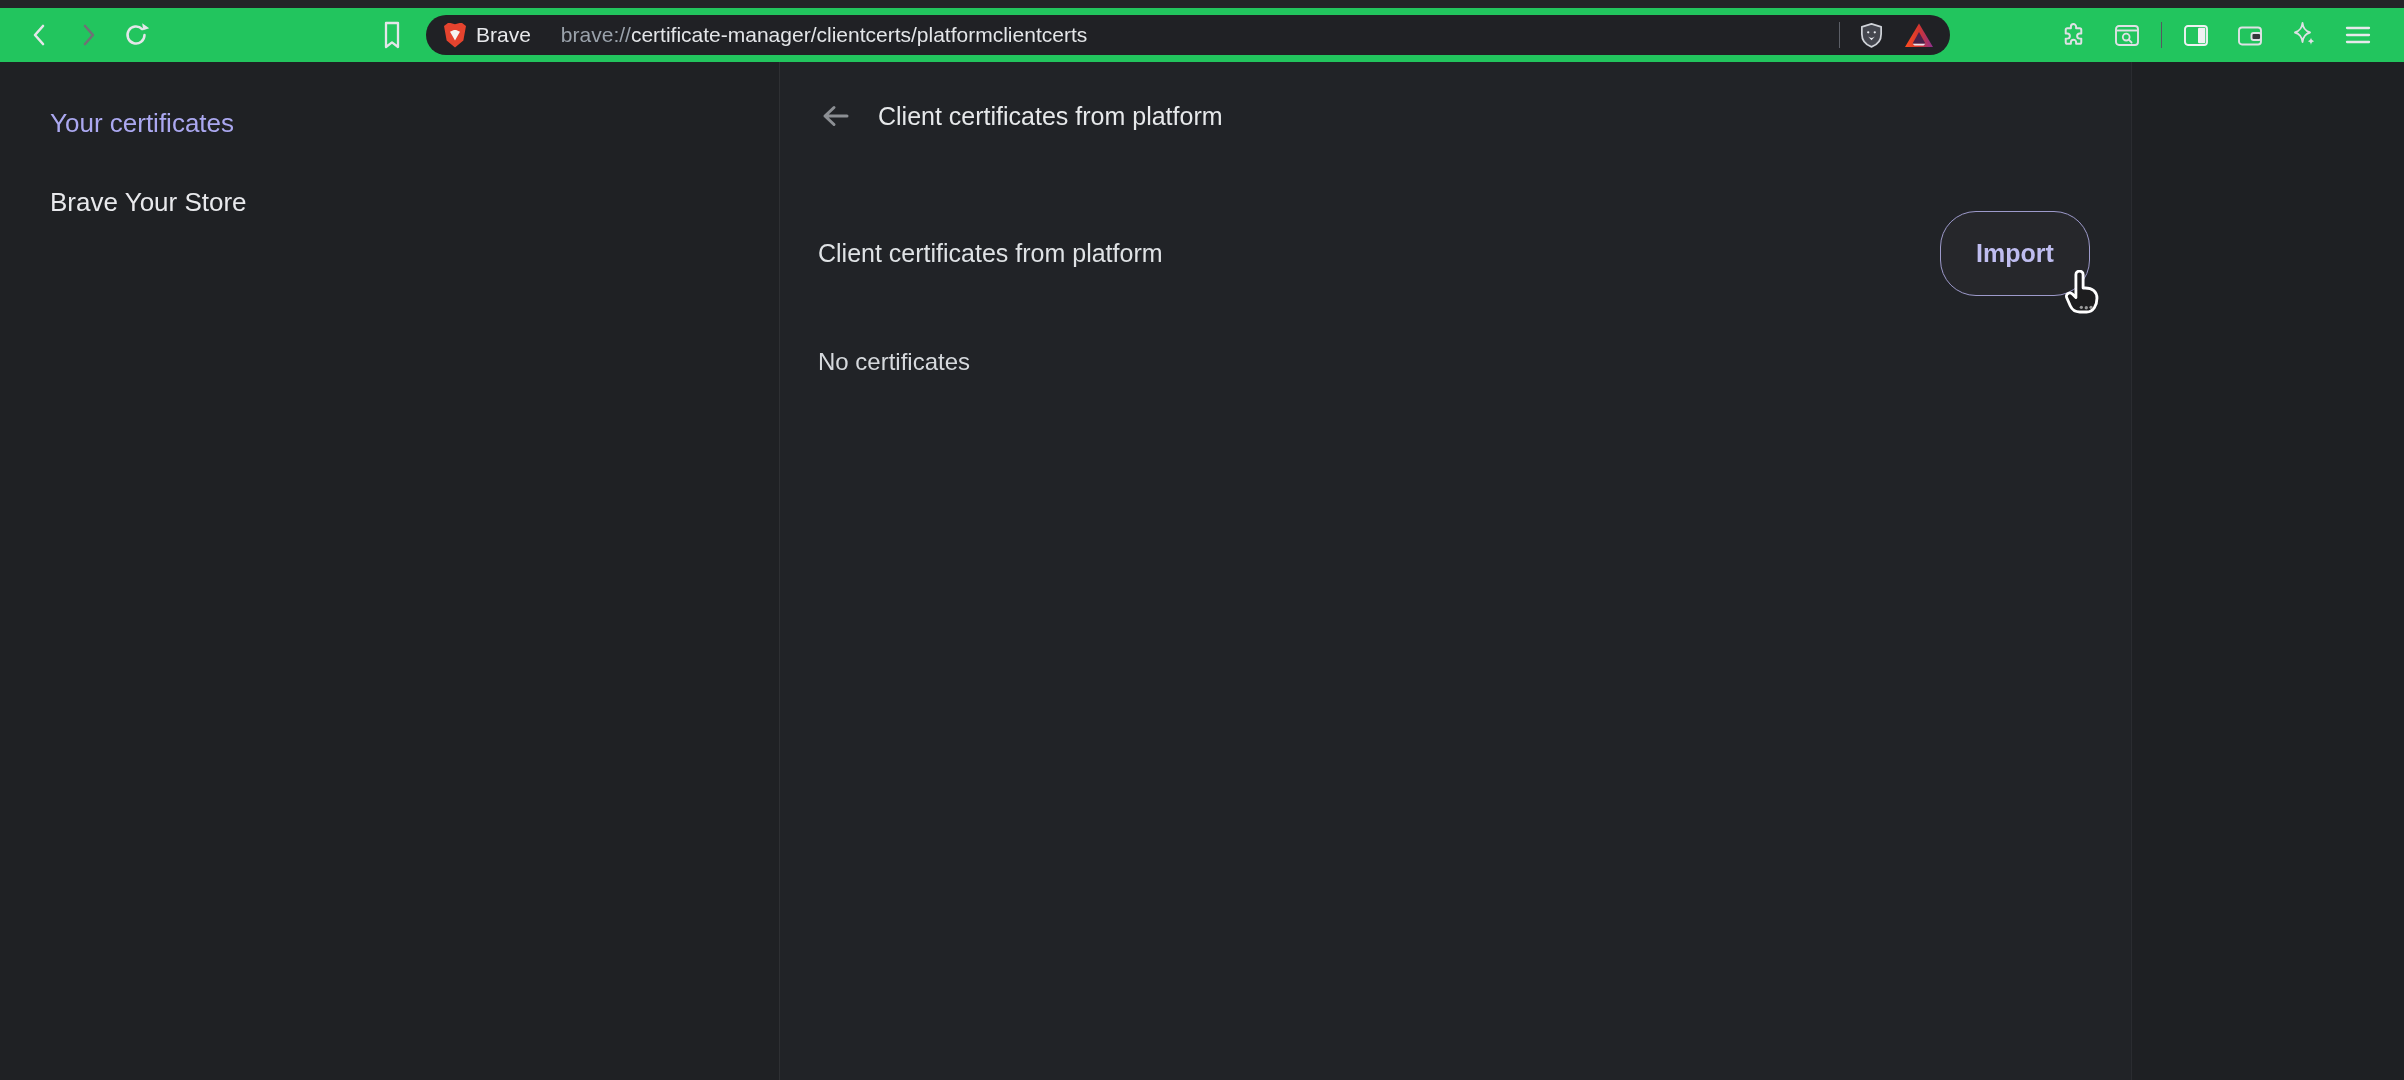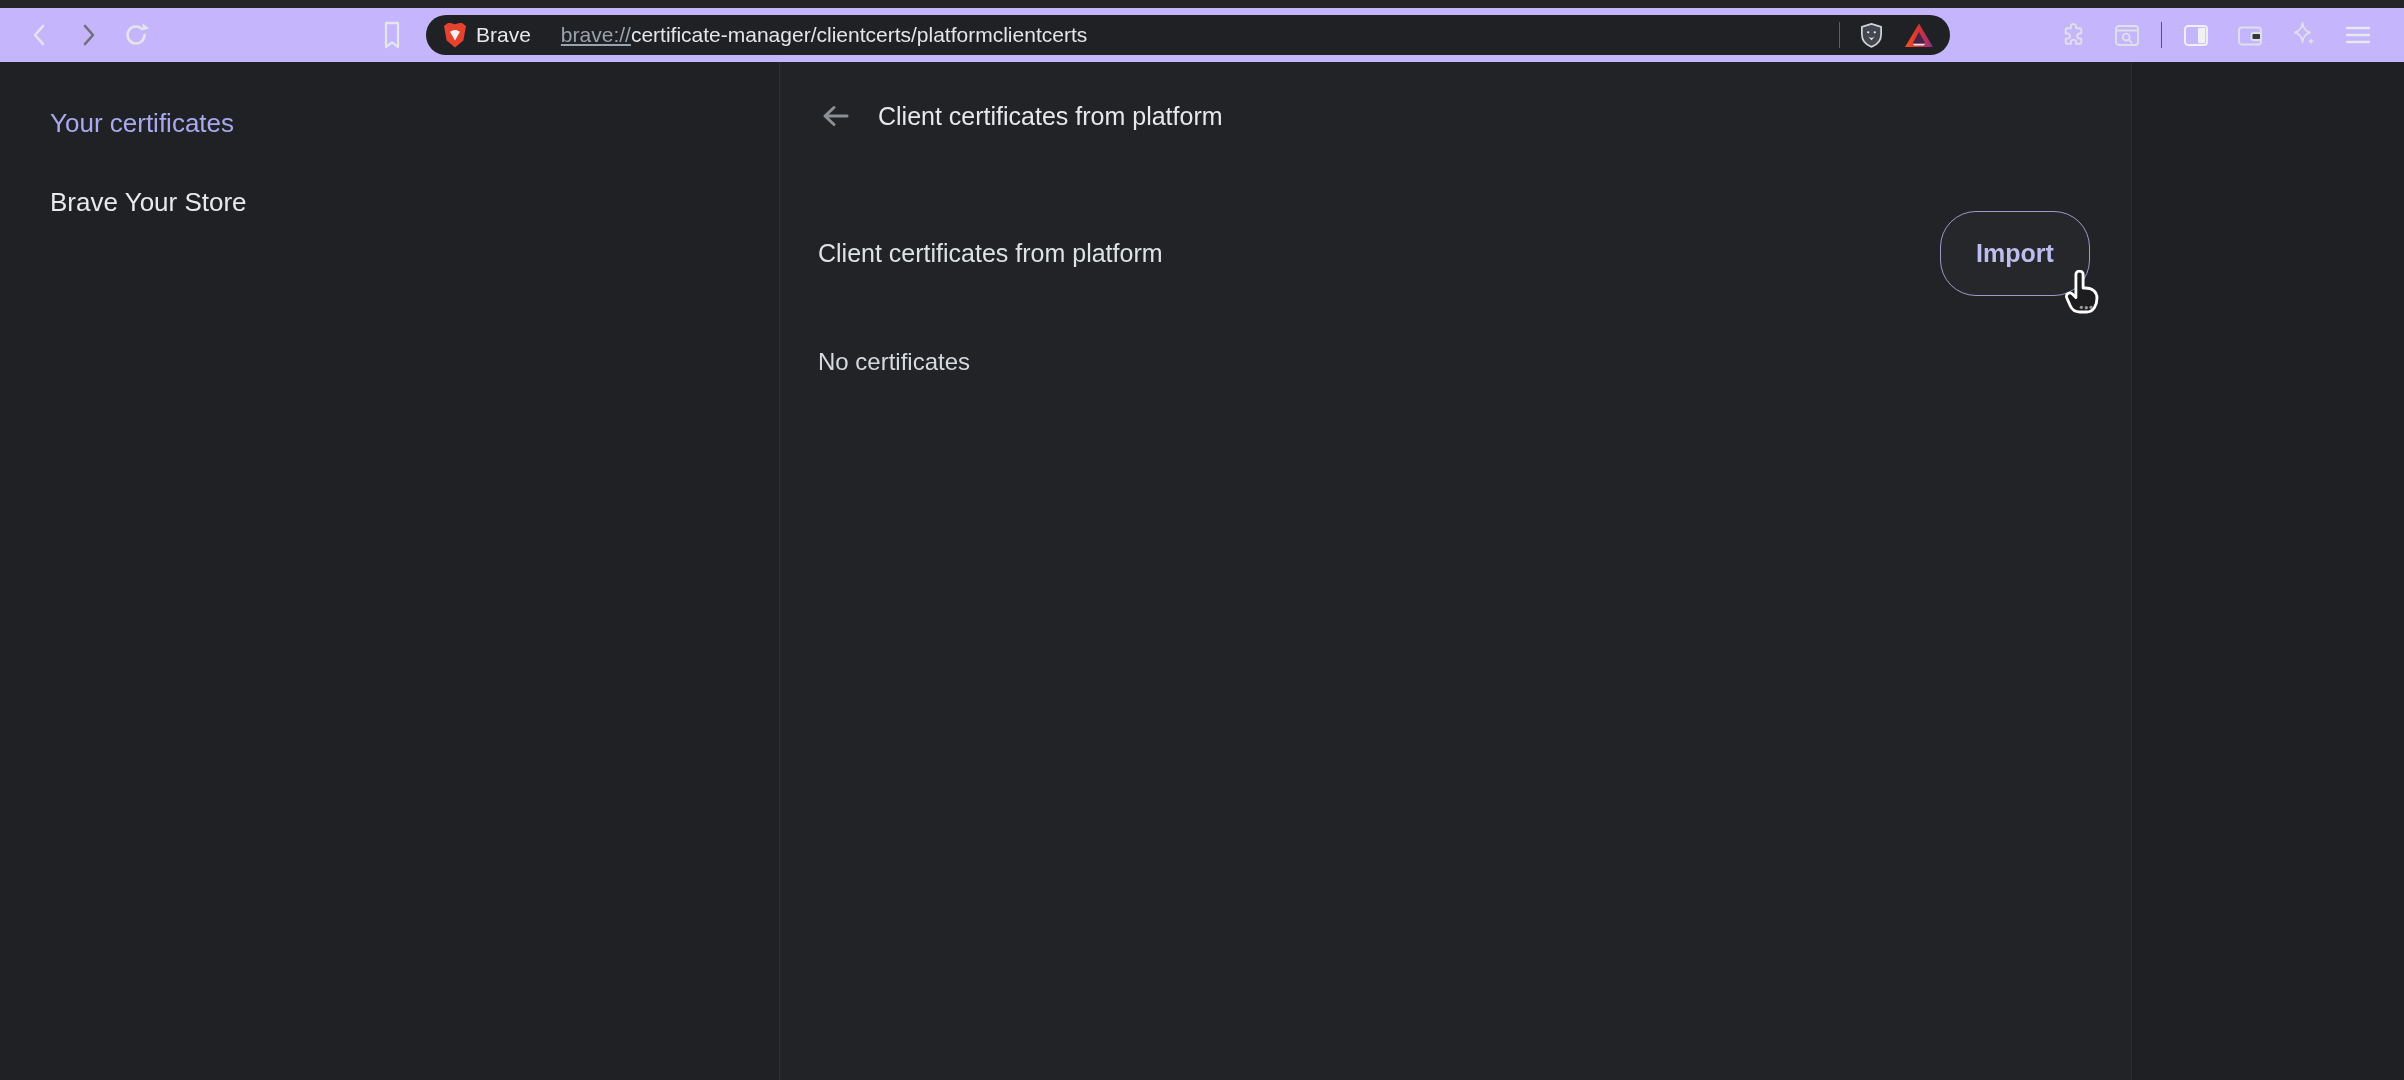--- a/index.html
+++ b/index.html
@@ -5,40 +5,40 @@
   * { margin:0; padding:0; box-sizing:border-box; }
   html,body { width:2404px; height:1080px; overflow:hidden;
     font-family:"Liberation Sans","DejaVu Sans",sans-serif;
     background:#1f2124; }
   .window { position:relative; width:2404px; height:1080px; }
 
   
   .frame-strip { height:8px; background:#232428; }
 
   
-  .toolbar { height:54px; background:#c4b5fd; display:flex; align-items:center;
+  .toolbar { height:54px; background:#22c55e; display:flex; align-items:center;
     padding:0 26px 0 20px; }
   .tb-icon { display:flex; align-items:center; justify-content:center;
     width:40px; height:40px; border-radius:20px; flex:0 0 auto; cursor:default; }
   .nav-group { display:flex; align-items:center; gap:8px; }
   .bookmark-wrap { margin-left:216px; }
 
   
   .urlbar { width:1524px; height:40px; margin-left:14px; background:#202125;
     border-radius:20px; display:flex; align-items:center; padding:0 14px 0 18px; }
   .site-chip { display:flex; align-items:center; gap:10px; }
   .brave-logo { width:22px; height:25px; position:relative;
     background:#e5432e;
     clip-path:polygon(50% 100%, 88% 72%, 100% 14%, 79% 0%, 50% 7%, 21% 0%, 0% 14%, 12% 72%); }
   .brave-logo::after { content:""; position:absolute; left:6px; top:7px; width:10px; height:11px;
     background:#f5f3f0;
     clip-path:polygon(50% 0%, 100% 20%, 78% 55%, 50% 100%, 22% 55%, 0% 20%); }
   .site-label { color:#e7e8eb; font-size:21px; }
   .url-text { margin-left:30px; font-size:21px; white-space:nowrap; }
-  .url-scheme { color:#9aa2ab;text-decoration:underline; }
+  .url-scheme { color:#9aa2ab; }
   .url-path { color:#e3e5e8; }
   .urlbar-right { margin-left:auto; display:flex; align-items:center; gap:14px; }
   .v-divider { width:1px; height:26px; background:#5b5e66; }
 
   
   .tb-right { margin-left:auto; display:flex; align-items:center; gap:14px; }
 
   
   .page { display:flex; height:1018px; }
   .sidebar { width:780px; padding:22px 0 0 50px; background:#1f2124;

